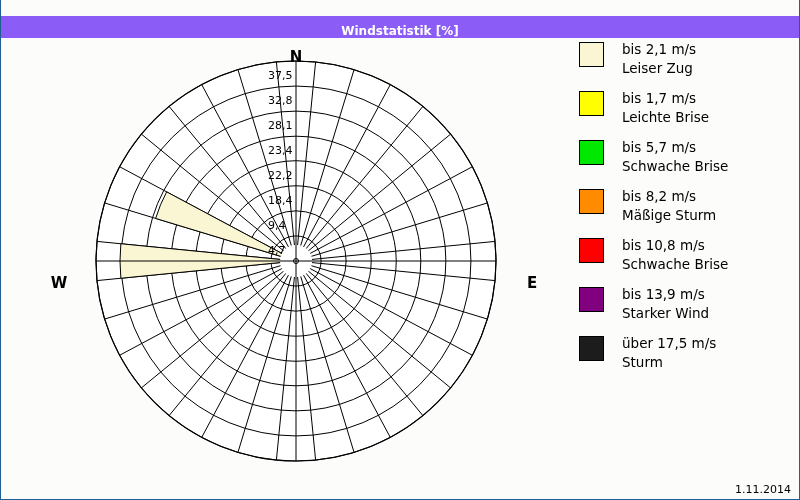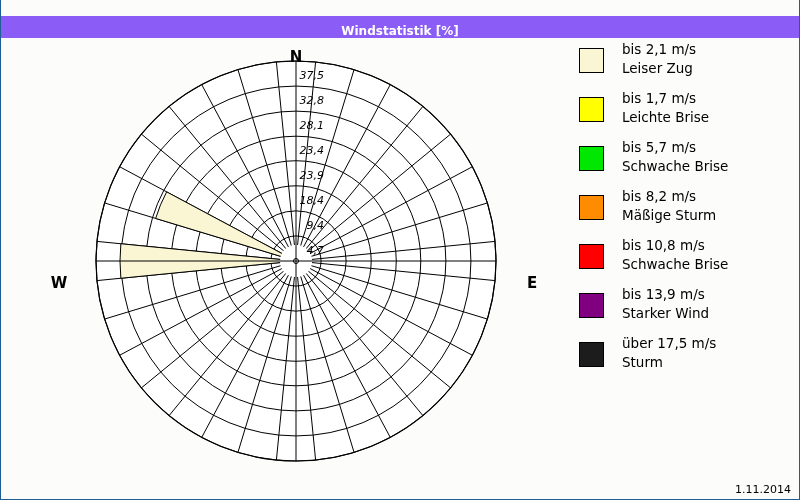--- a/index.html
+++ b/index.html
@@ -58,35 +58,34 @@
   }
   #lbl-n { left: 265px; top: 26px; width: 60px; }
   #lbl-s { left: 265px; top: 476px; width: 60px; }
   #lbl-w { left: 30px; top: 252px; width: 56px; }
   #lbl-e { left: 503px; top: 252px; width: 56px; }
 
   .radial-label {
     position: absolute;
     font-size: 11px;
     color: #000000;
-    text-align: right;
+    text-align: left;
     white-space: nowrap;
     width: 56px;
-    font-style: italic;
   }
   
   #legend {
     position: absolute;
     left: 578px;
     top: 40px;
     width: 210px;
   }
   .legend-row {
     display: flex;
-    align-items: center;
+    align-items: flex-start;
     margin-bottom: 11px;
   }
   .legend-swatch {
     width: 25px;
     height: 25px;
     border: 1px solid #000000;
     box-sizing: border-box;
     flex: 0 0 auto;
     margin-top: 2px;
   }
@@ -176,21 +175,21 @@
 
     <div class="compass-label" id="lbl-n">N</div>
     <div class="compass-label" id="lbl-s">S</div>
     <div class="compass-label" id="lbl-w">W</div>
     <div class="compass-label" id="lbl-e">E</div>
 
     <div id="radial-labels">
         <div class="radial-label" style="left: 267px; top: 221.933px;">4,7</div>
         <div class="radial-label" style="left: 267px; top: 196.867px;">9,4</div>
         <div class="radial-label" style="left: 267px; top: 171.8px;">18,4</div>
-        <div class="radial-label" style="left: 267px; top: 146.733px;">23,9</div>
+        <div class="radial-label" style="left: 267px; top: 146.733px;">22,2</div>
         <div class="radial-label" style="left: 267px; top: 122.2px;">23,4</div>
         <div class="radial-label" style="left: 267px; top: 97.1333px;">28,1</div>
         <div class="radial-label" style="left: 267px; top: 72.0667px;">32,8</div>
         <div class="radial-label" style="left: 267px; top: 47px;">37,5</div>
       </div>
   </div>
 
   <div id="legend">
       <div class="legend-row">
         <div class="legend-swatch" style="background: rgb(250, 245, 210);"></div>

